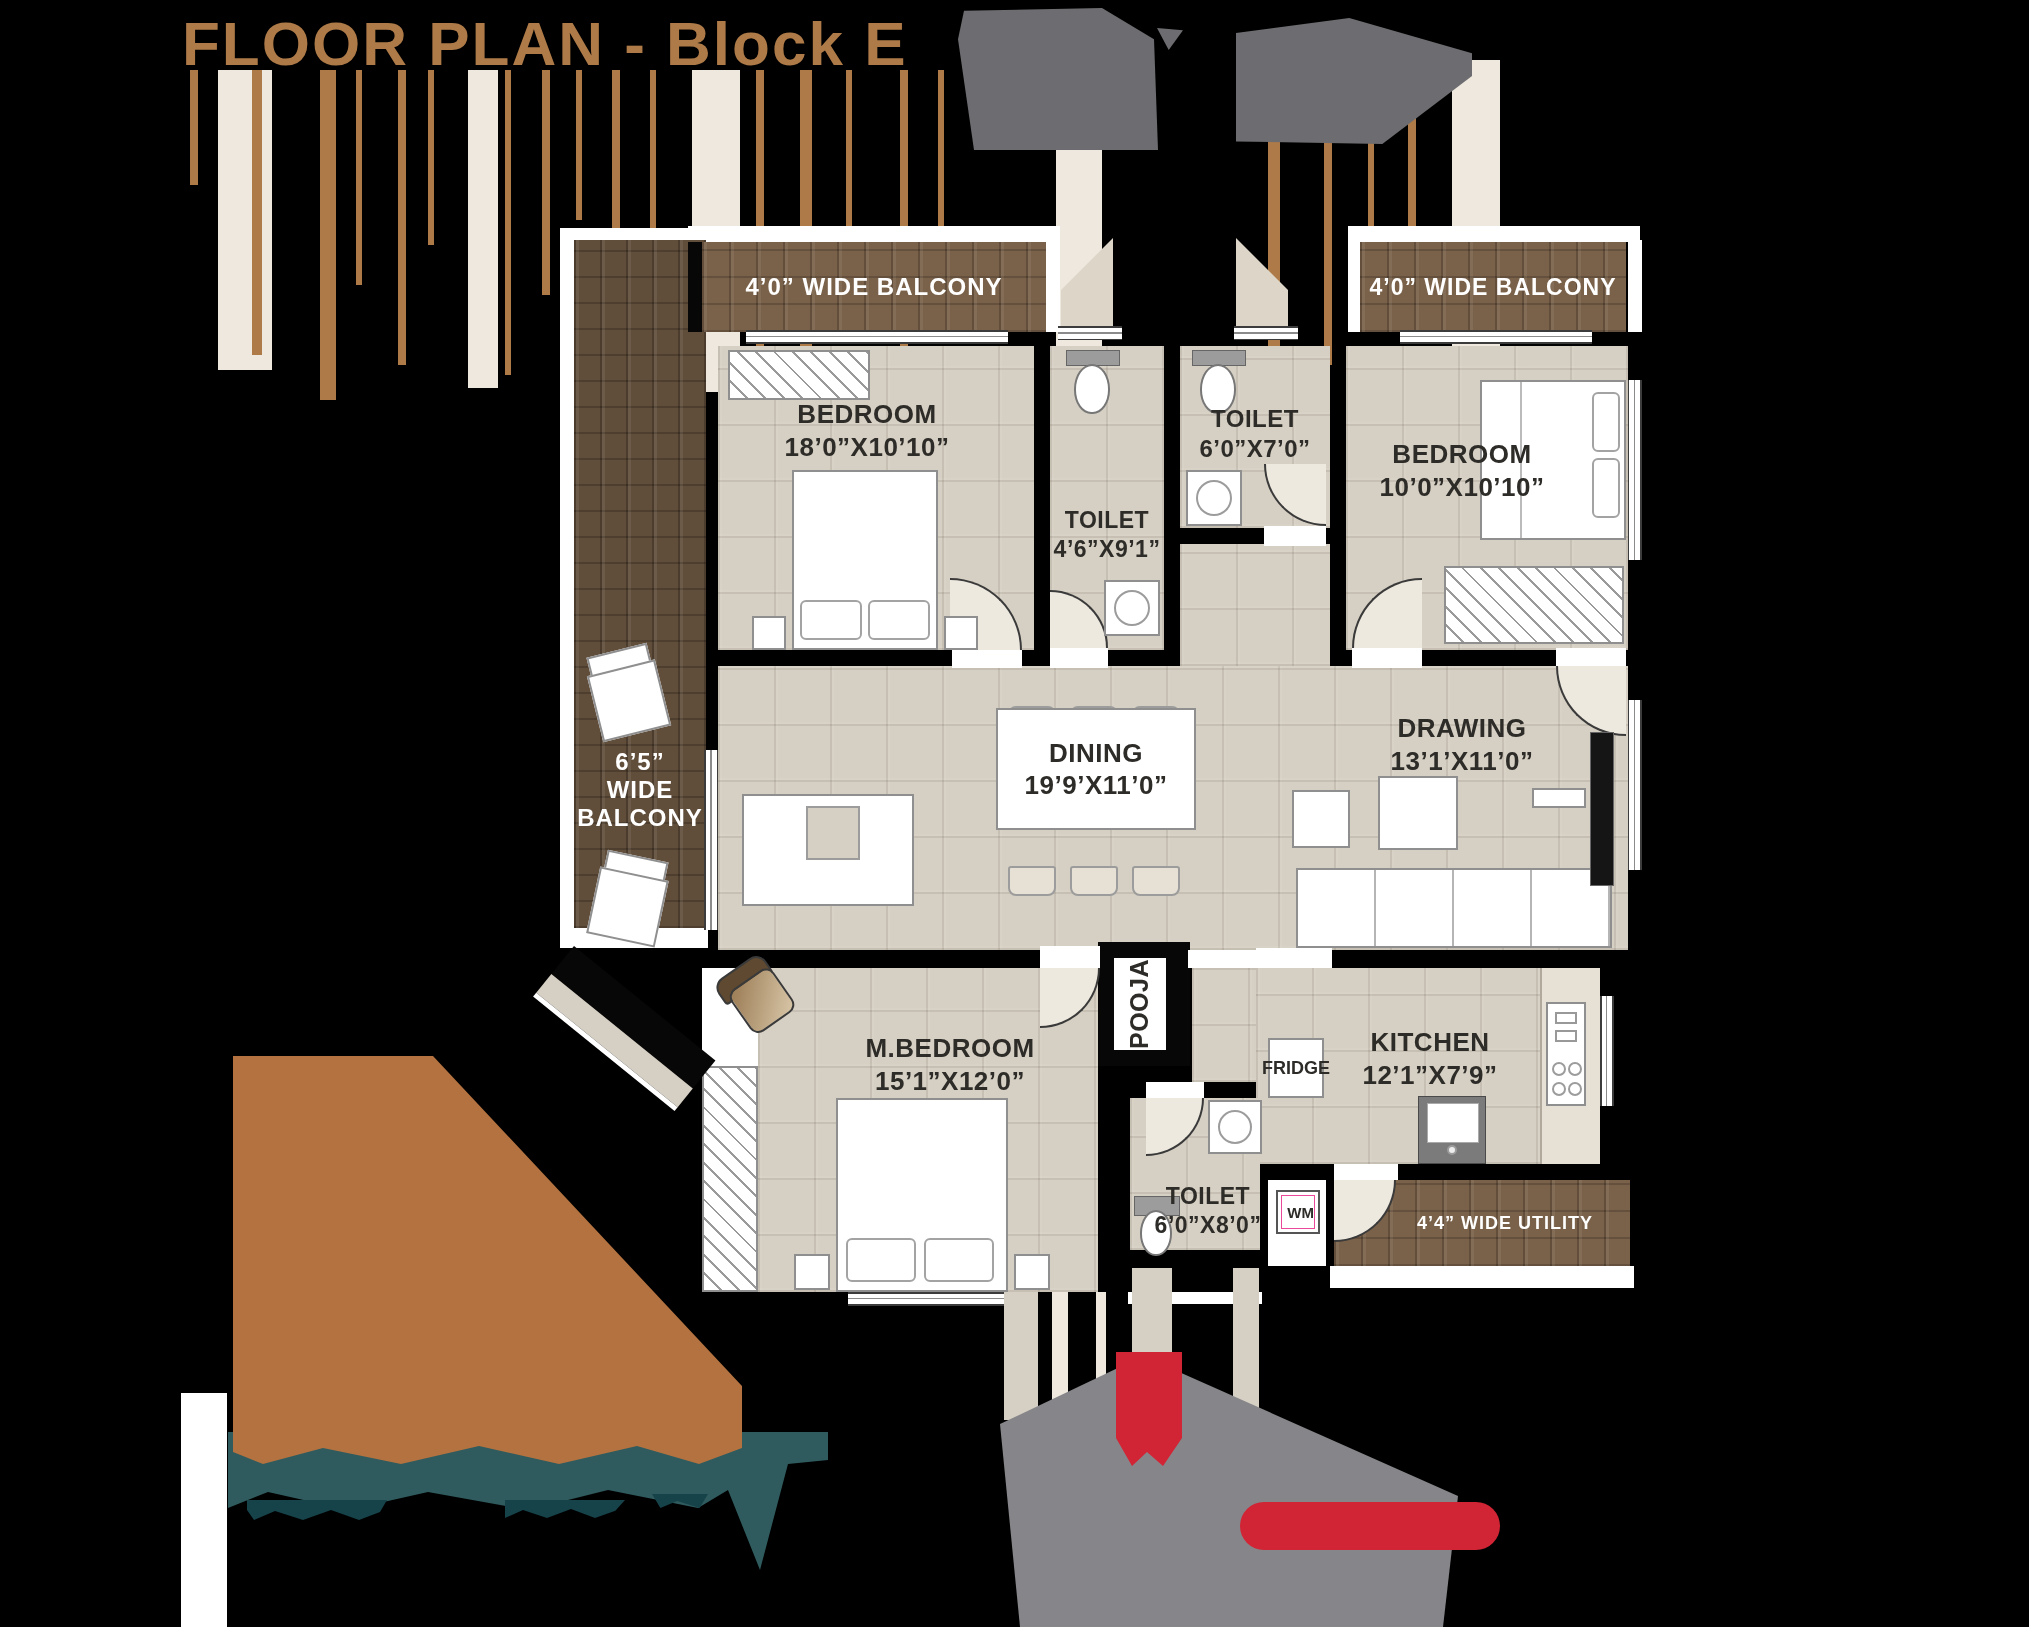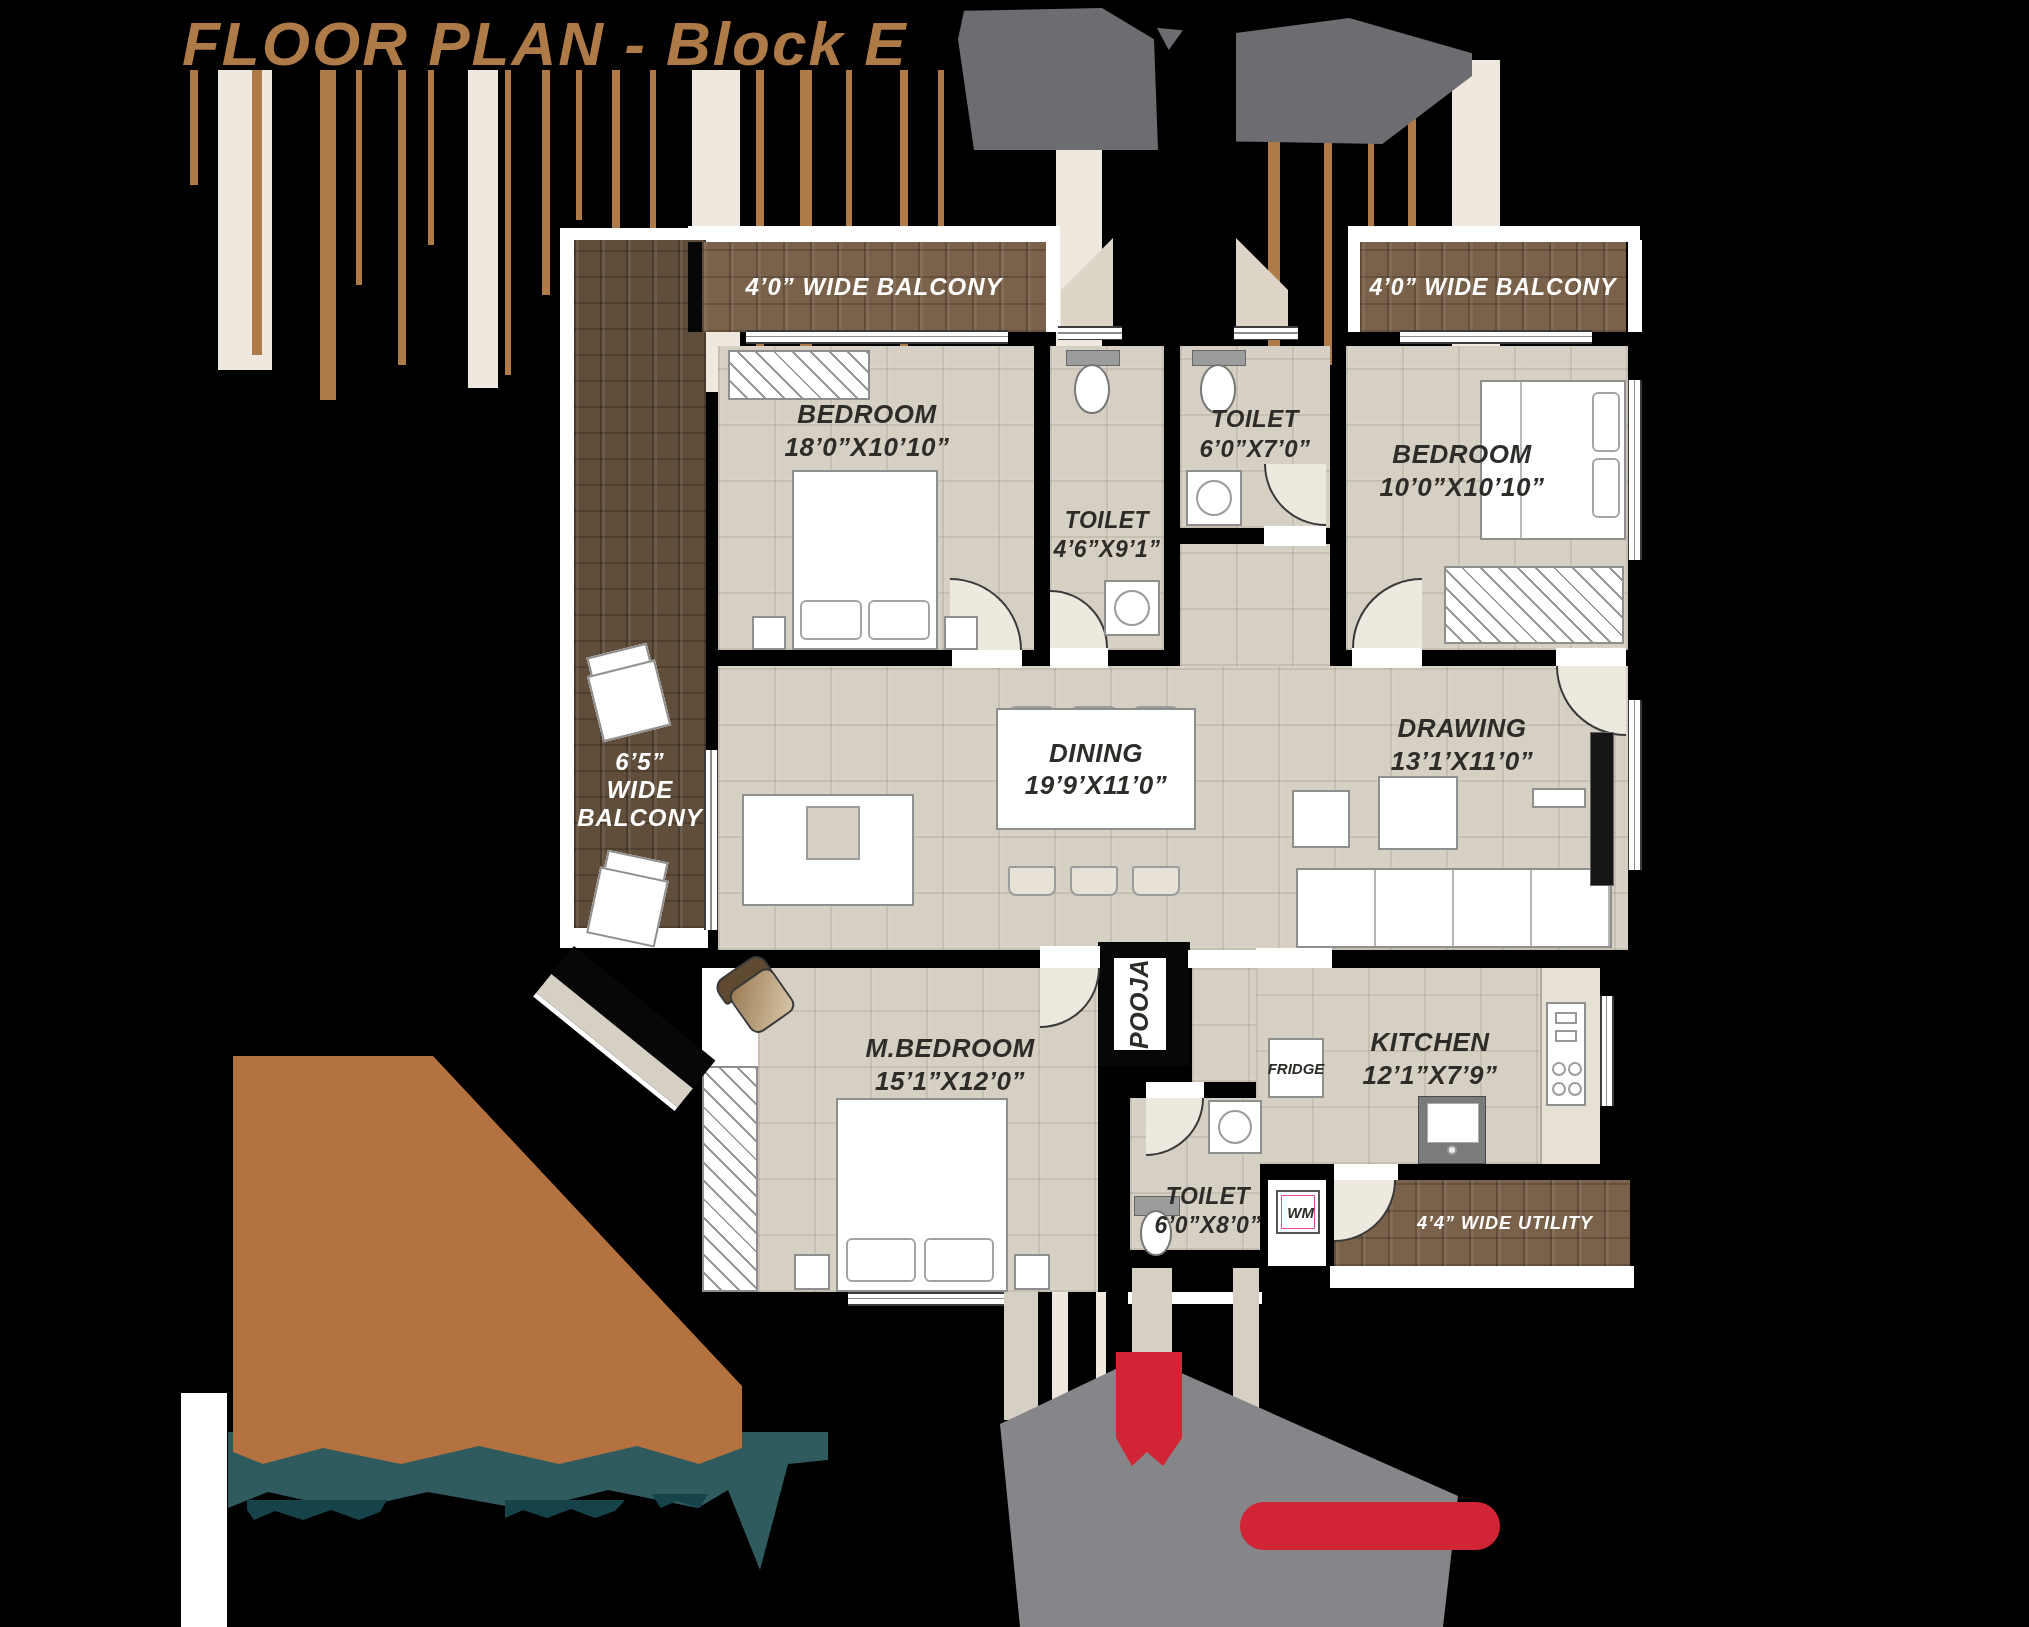--- a/index.html
+++ b/index.html
@@ -1,17 +1,17 @@
 <!DOCTYPE html>
 <html><head>
 <meta charset="utf-8">
 <style>
   html,body{margin:0;padding:0;background:#000;}
   #canvas{position:relative;width:1678px;height:1627px;background:#000;overflow:hidden;
-          font-family:"Liberation Sans",sans-serif;font-style:italic;}
+          font-family:"Liberation Sans",sans-serif;}
   .abs{position:absolute;}
   .floor{background-color:#d6cfc3;
     background-image:
       repeating-linear-gradient(0deg, rgba(60,50,35,.10) 0 2px, rgba(255,255,255,.06) 2px 4px, transparent 4px 56px),
       repeating-linear-gradient(90deg, rgba(60,50,35,.10) 0 2px, rgba(255,255,255,.06) 2px 4px, transparent 4px 56px);}
   .balc{background-color:#7a6149;
     background-image:
       repeating-linear-gradient(90deg, rgba(0,0,0,.20) 0 2px, rgba(255,255,255,.08) 2px 5px, transparent 5px 27px),
       repeating-linear-gradient(0deg, rgba(0,0,0,.18) 0 2px, transparent 2px 27px);}
   .balcdark{background-color:#604d3a;
@@ -221,21 +221,21 @@
   </div>
   <div class="abs furn" style="left:742px;top:794px;width:172px;height:112px;"></div>
   <div class="abs" style="left:806px;top:806px;width:54px;height:54px;background:#d6cfc3;border:2px solid #9c9c9c;box-sizing:border-box;"></div>
   <div class="abs furn" style="left:1378px;top:776px;width:80px;height:74px;"></div>
   <div class="abs furn" style="left:1292px;top:790px;width:58px;height:58px;"></div>
   <div class="abs furn" style="left:1296px;top:868px;width:316px;height:80px;background-image:repeating-linear-gradient(90deg, transparent 0 76px, #b5b5b5 76px 78px);"></div>
   <div class="abs" style="left:1590px;top:732px;width:22px;height:152px;background:#151515;border:1px solid #666;"></div>
   <div class="abs furn" style="left:1532px;top:788px;width:54px;height:20px;"></div>
 
   <div class="abs furn flexc" style="left:1268px;top:1038px;width:56px;height:60px;">
-    <span style="font-size:15px;font-weight:600;color:#2e2c28;">FRIDGE</span>
+    <span style="font-size:18px;font-weight:600;color:#2e2c28;">FRIDGE</span>
   </div>
   <div class="abs furn" style="left:1546px;top:1002px;width:40px;height:104px;">
     <div style="position:absolute;left:7px;top:8px;width:22px;height:12px;border:2px solid #999;box-sizing:border-box;"></div>
     <div style="position:absolute;left:7px;top:26px;width:22px;height:12px;border:2px solid #999;box-sizing:border-box;"></div>
     <div class="circ" style="position:absolute;left:4px;top:58px;width:14px;height:14px;"></div>
     <div class="circ" style="position:absolute;left:20px;top:58px;width:14px;height:14px;"></div>
     <div class="circ" style="position:absolute;left:4px;top:78px;width:14px;height:14px;"></div>
     <div class="circ" style="position:absolute;left:20px;top:78px;width:14px;height:14px;"></div>
   </div>
   <div class="abs" style="left:1418px;top:1096px;width:66px;height:66px;background:#7b7b7b;border:1px solid #4a4a4a;">

